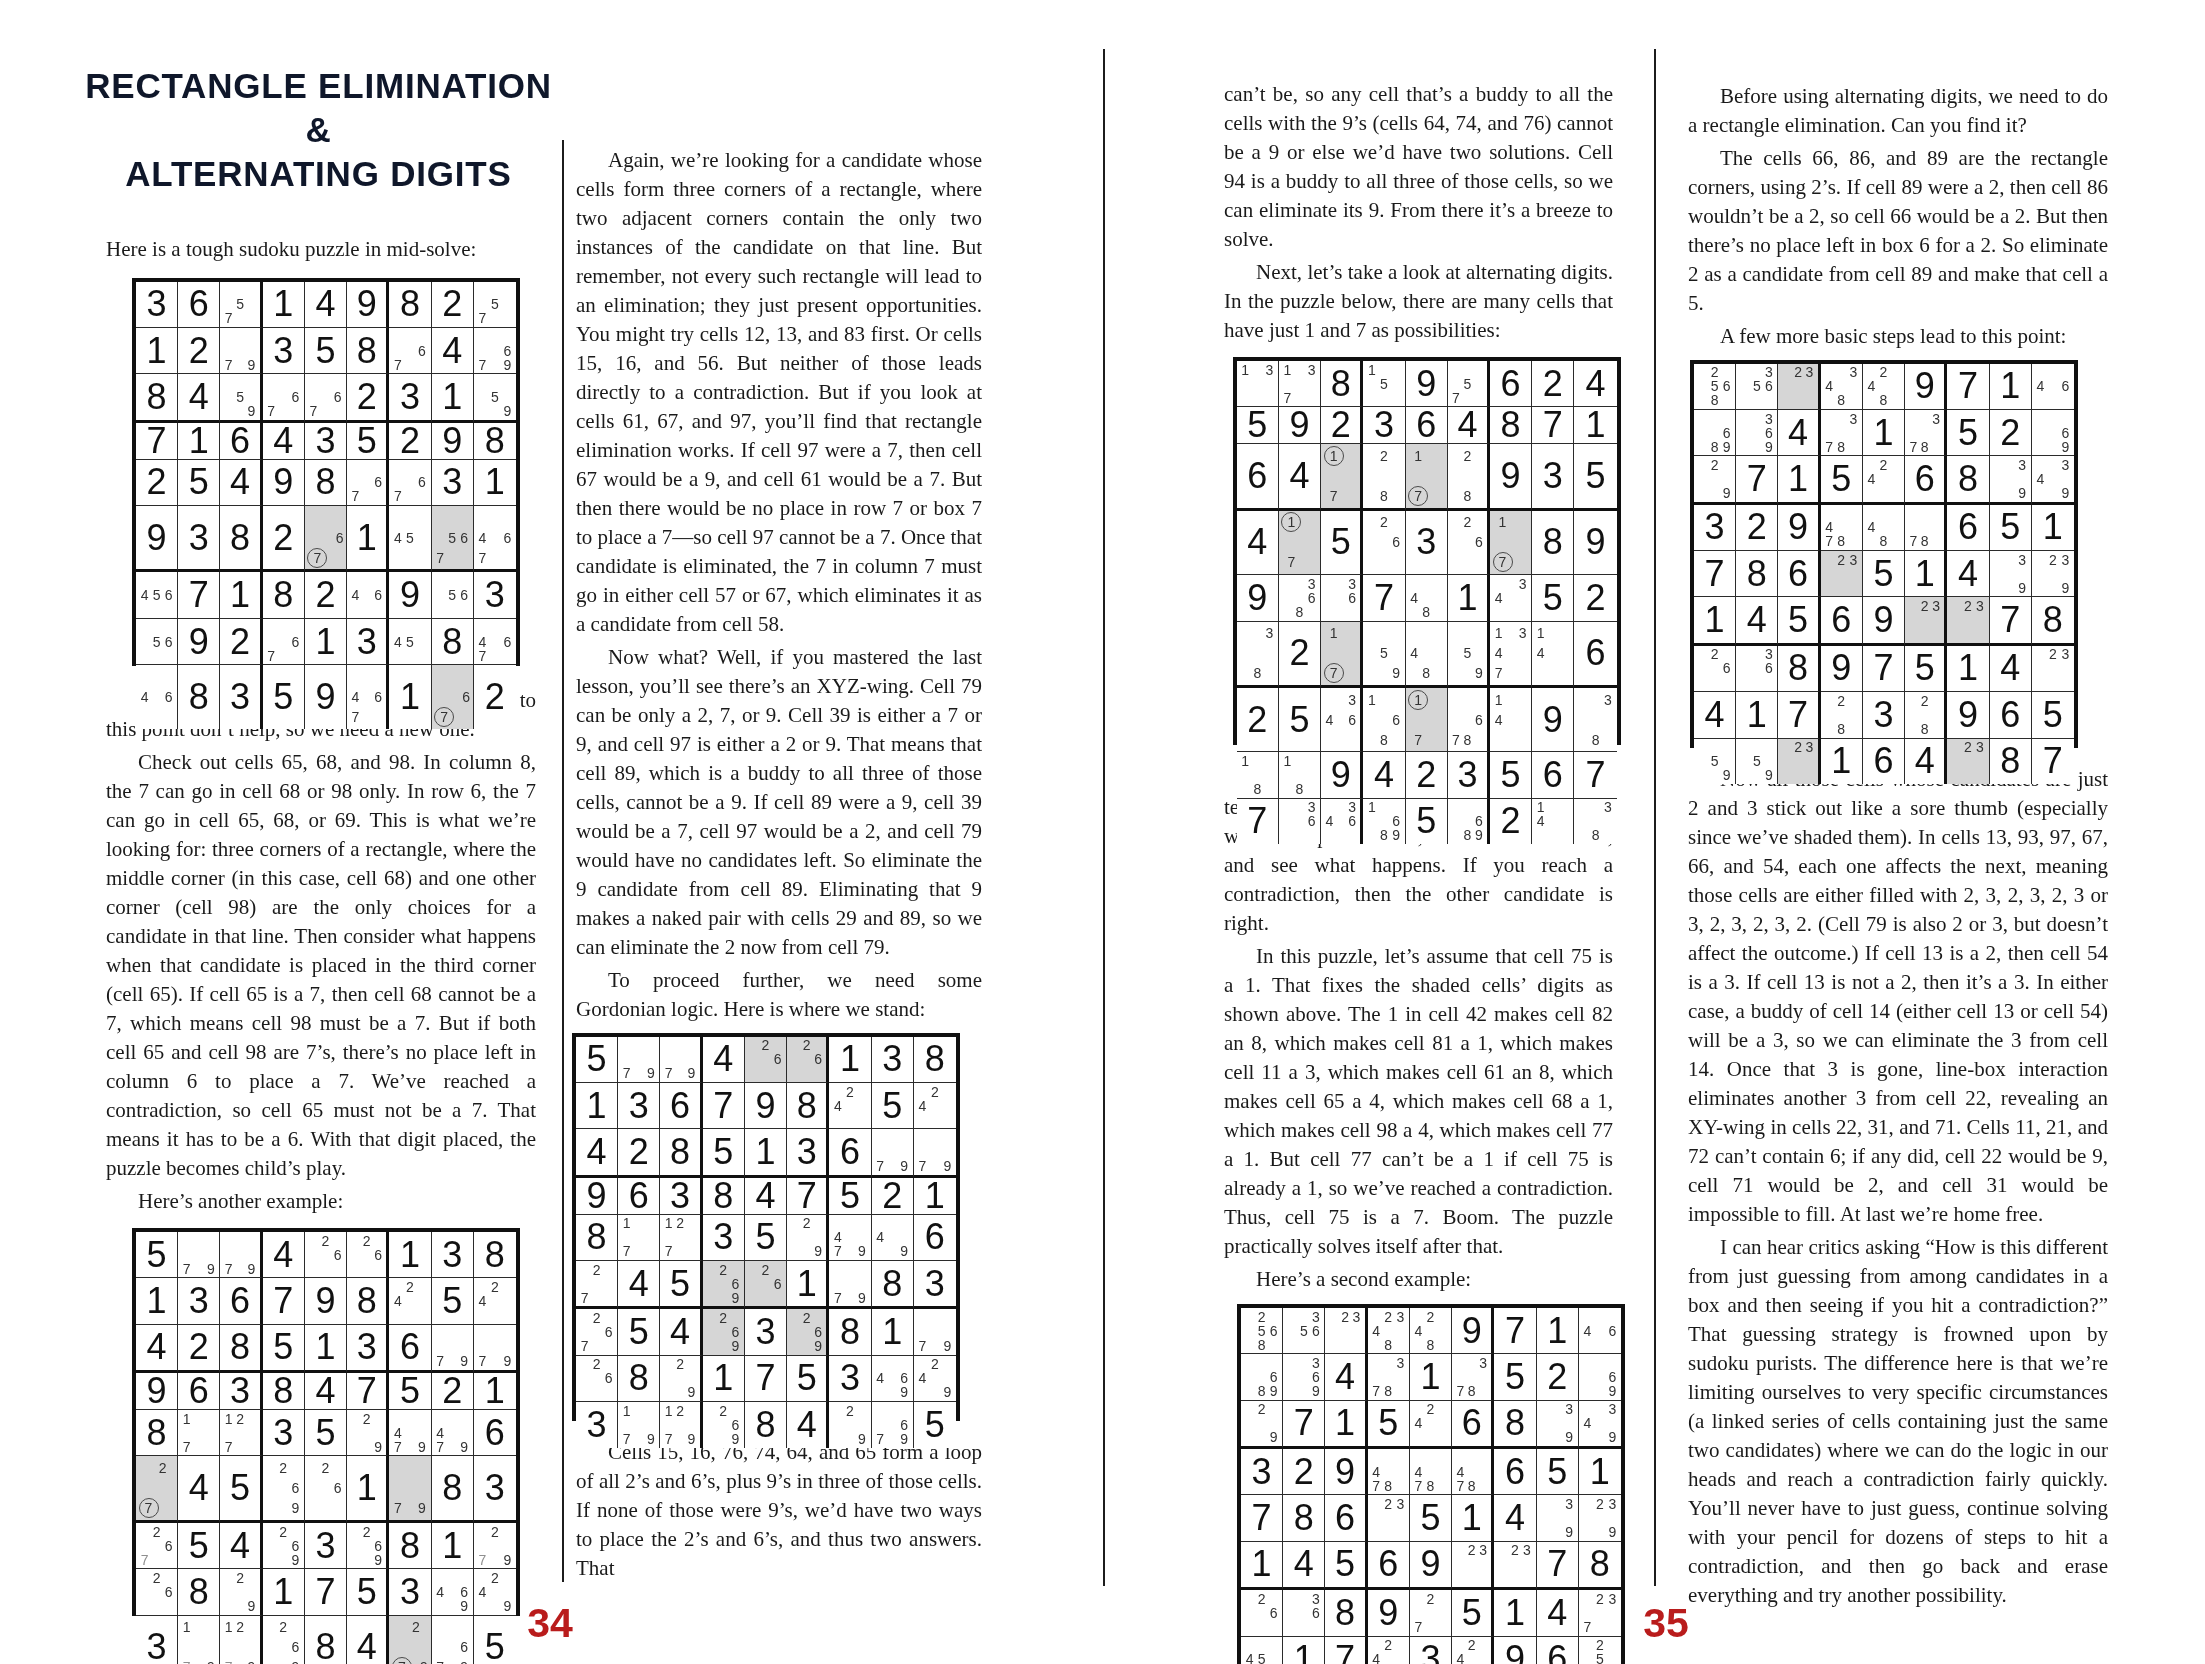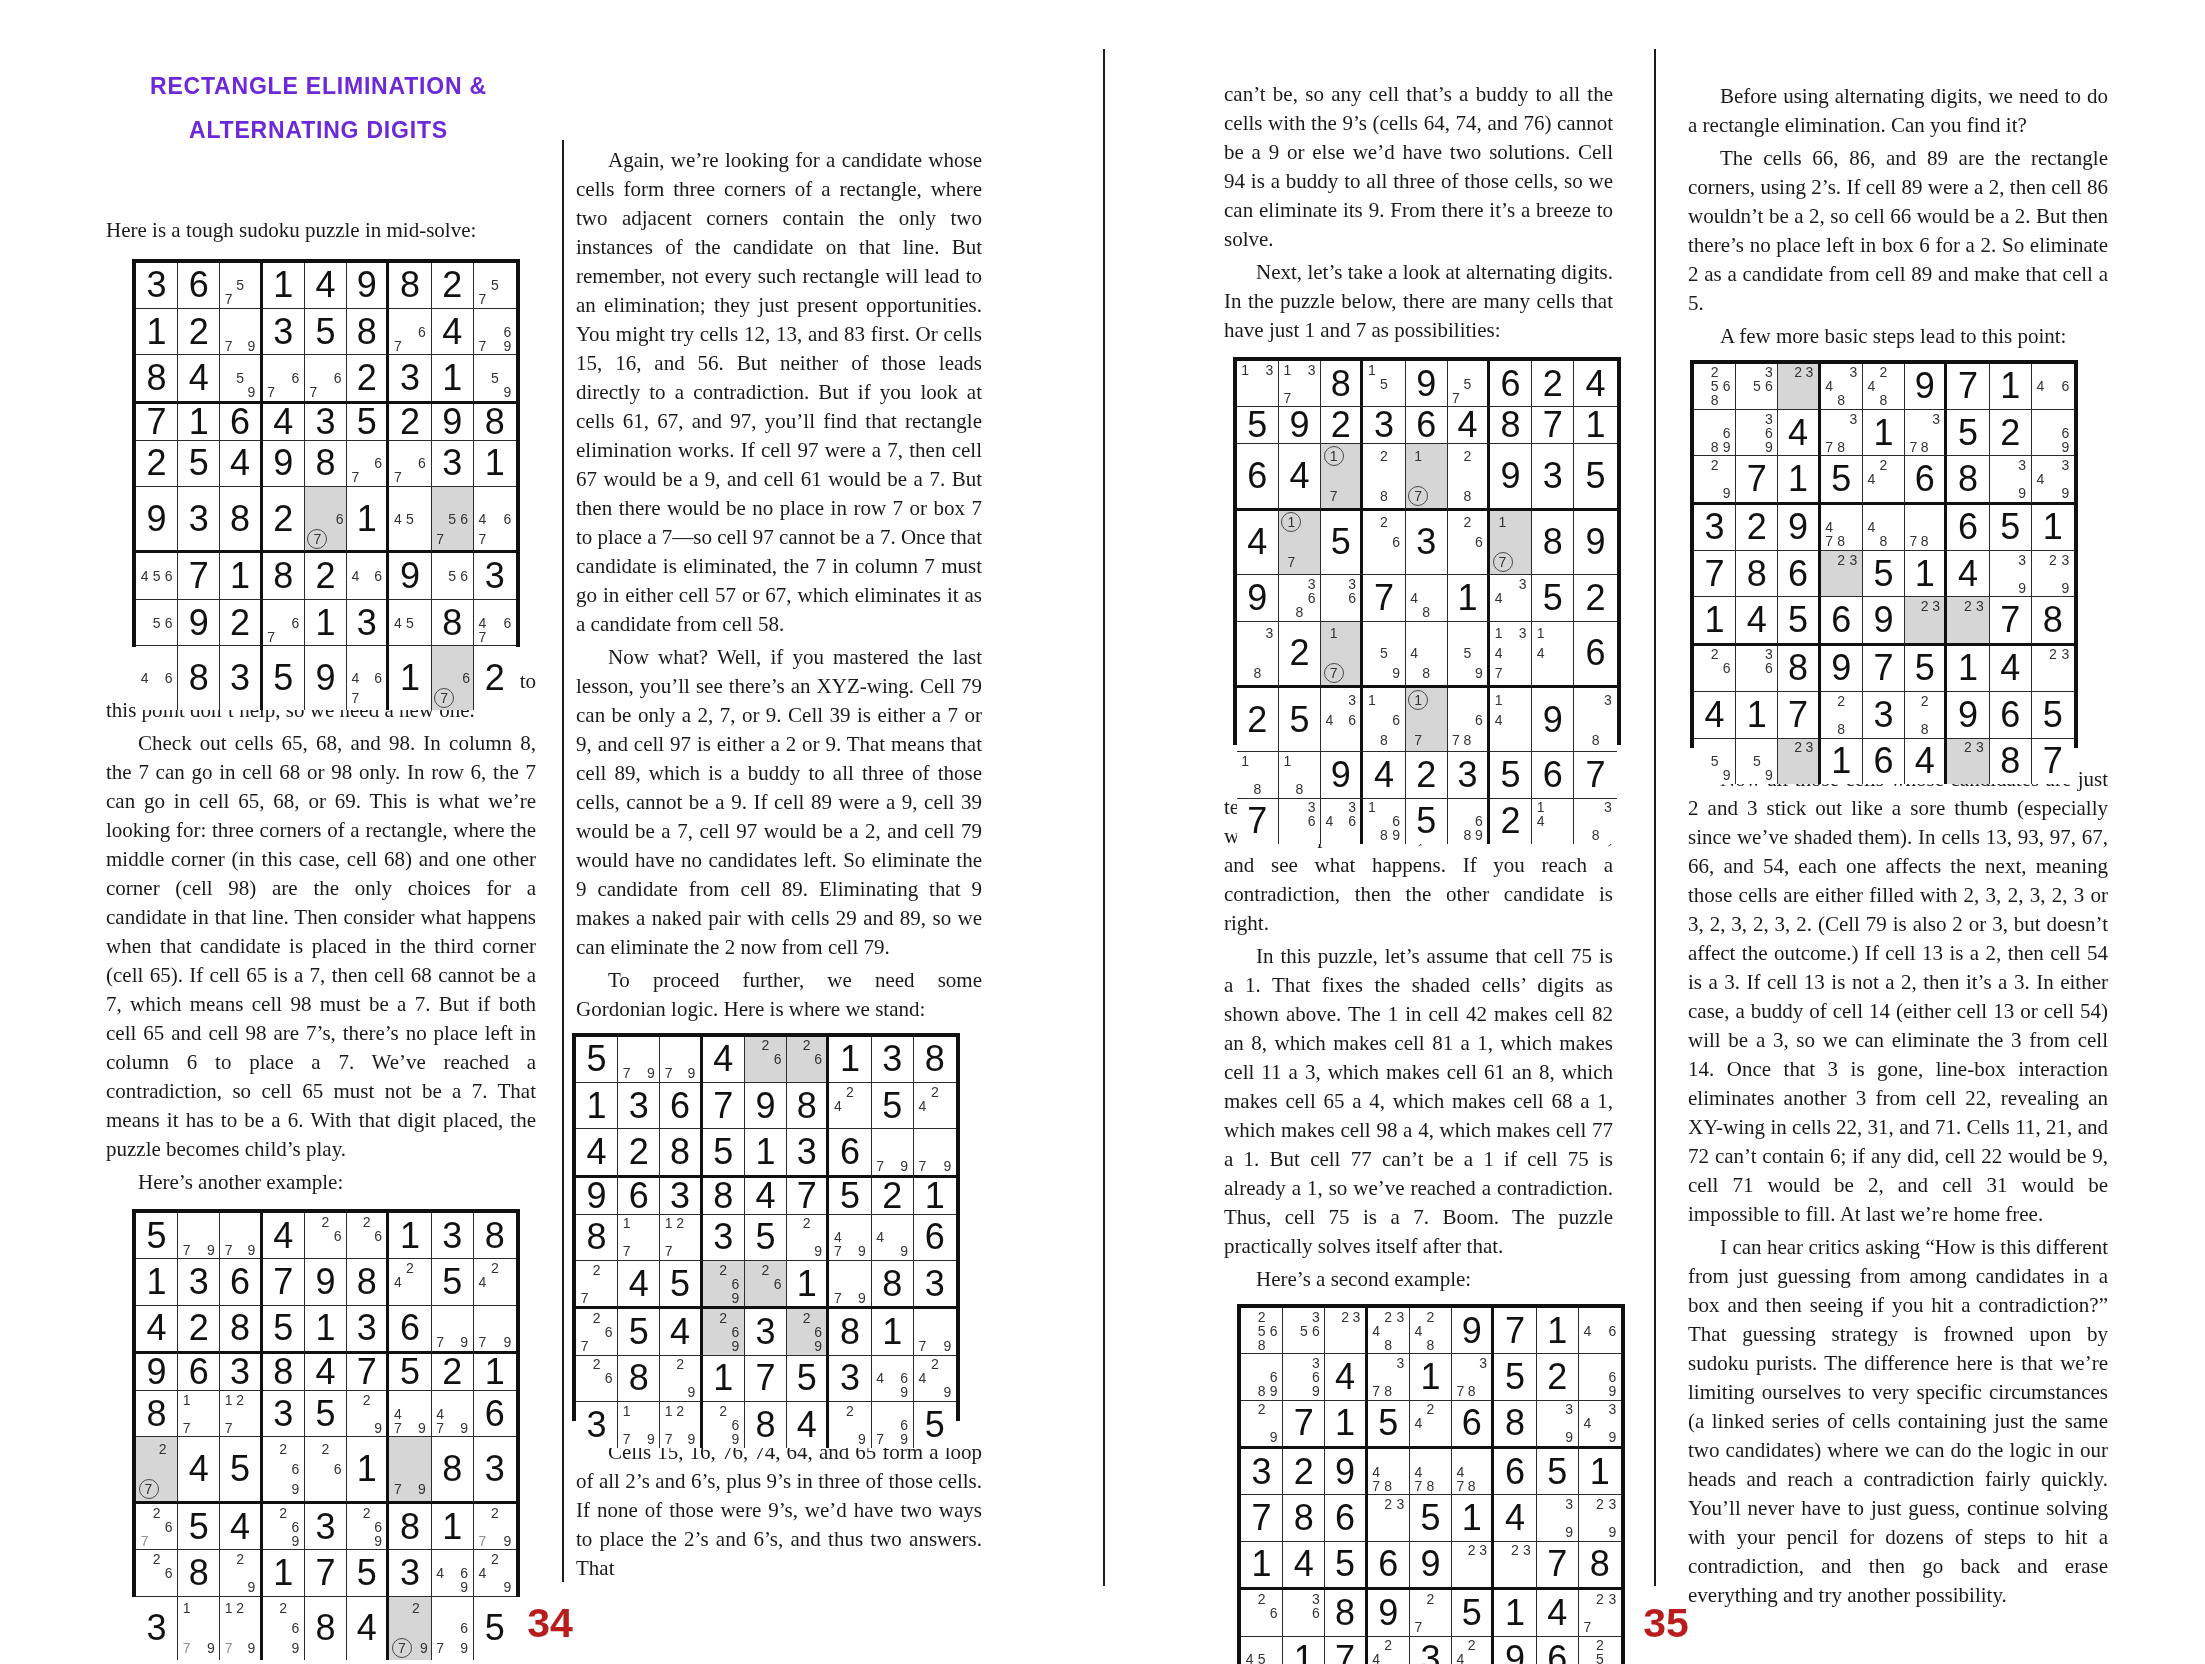--- a/index.html
+++ b/index.html
@@ -1,20 +1,20 @@
 <!DOCTYPE html>
 <html style="--shade: #d6d6d6; --graycand: #8f8f8f; --ink: #1a1a1a;font-size:13.6px"><head>
 <meta charset="utf-8">
 <style>
   html,body{margin:0;padding:0;background:#e8e8e8;}
   .spread{position:relative;width:2205px;height:1665px;background:#ffffff;
     font-family:"Liberation Serif",serif;color:var(--ink,#1a1a1a);overflow:hidden;}
   .title{position:absolute;left:81px;top:64px;width:475px;text-align:center;
-    font-family:"Liberation Sans",sans-serif;font-weight:bold;font-size:23px;
-    line-height:44px;letter-spacing:0.8px;color:#6d28d9;}
+    font-family:"Liberation Sans",sans-serif;font-weight:bold;font-size:35px;
+    line-height:44px;letter-spacing:0.8px;color:#0f172a;}
   .col{position:absolute;}
   .para{margin:4px;font-size:21px;line-height:29px;text-align:justify;
     -webkit-hyphens:none;hyphens:none;}
   .para.ind{text-indent:32px;}
   .divider{position:absolute;width:1.7px;background:#1c1c1c;}
   .pagenum{position:absolute;width:102px;text-align:center;
     font-family:"Liberation Sans",sans-serif;font-weight:bold;font-size:41px;color:#b91c1c;}
   
   .sgrid{display:grid;grid-template-columns:repeat(9,1fr);grid-template-rows:repeat(9,1fr);
     width:388px;height:388px;box-sizing:border-box;border:4.2px solid #101010;background:#fff;}
@@ -38,21 +38,21 @@
 </head>
 <body>
 
 <div class="spread">
 
   <div class="title">
     <div>RECTANGLE ELIMINATION &amp;</div>
     <div>ALTERNATING DIGITS</div>
   </div>
 
-  <div class="col" style="left:102px;top:212px;width:438px">
+  <div class="col" style="left:102px;top:231px;width:438px">
     <p class="para">Here is a tough sudoku puzzle in mid-solve:</p>
     <div class="sgrid" style="margin:13.6px 0 0 30px">
         <div class="cell big">3</div>
         <div class="cell big">6</div>
         <div class="cell vr">
           <div class="cands">
             <span class="cpos"></span>
             <span class="cpos"></span>
             <span class="cpos"></span>
             <span class="cpos"></span>

